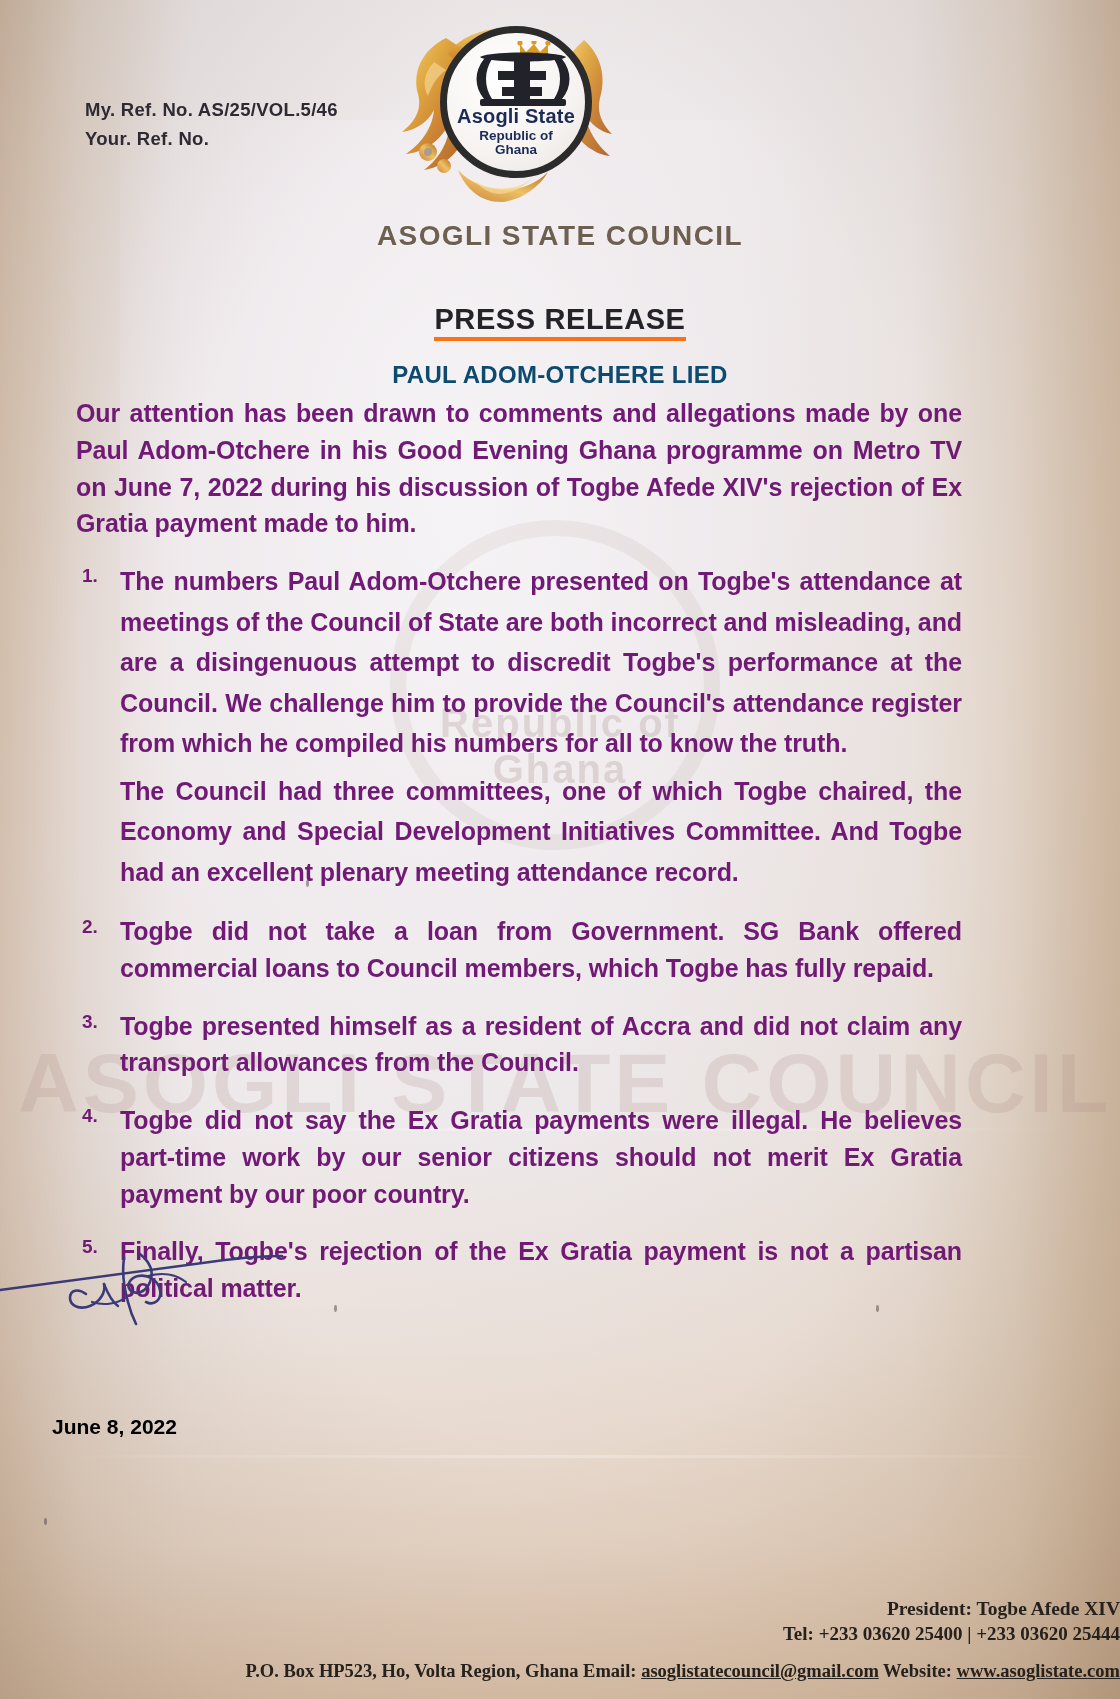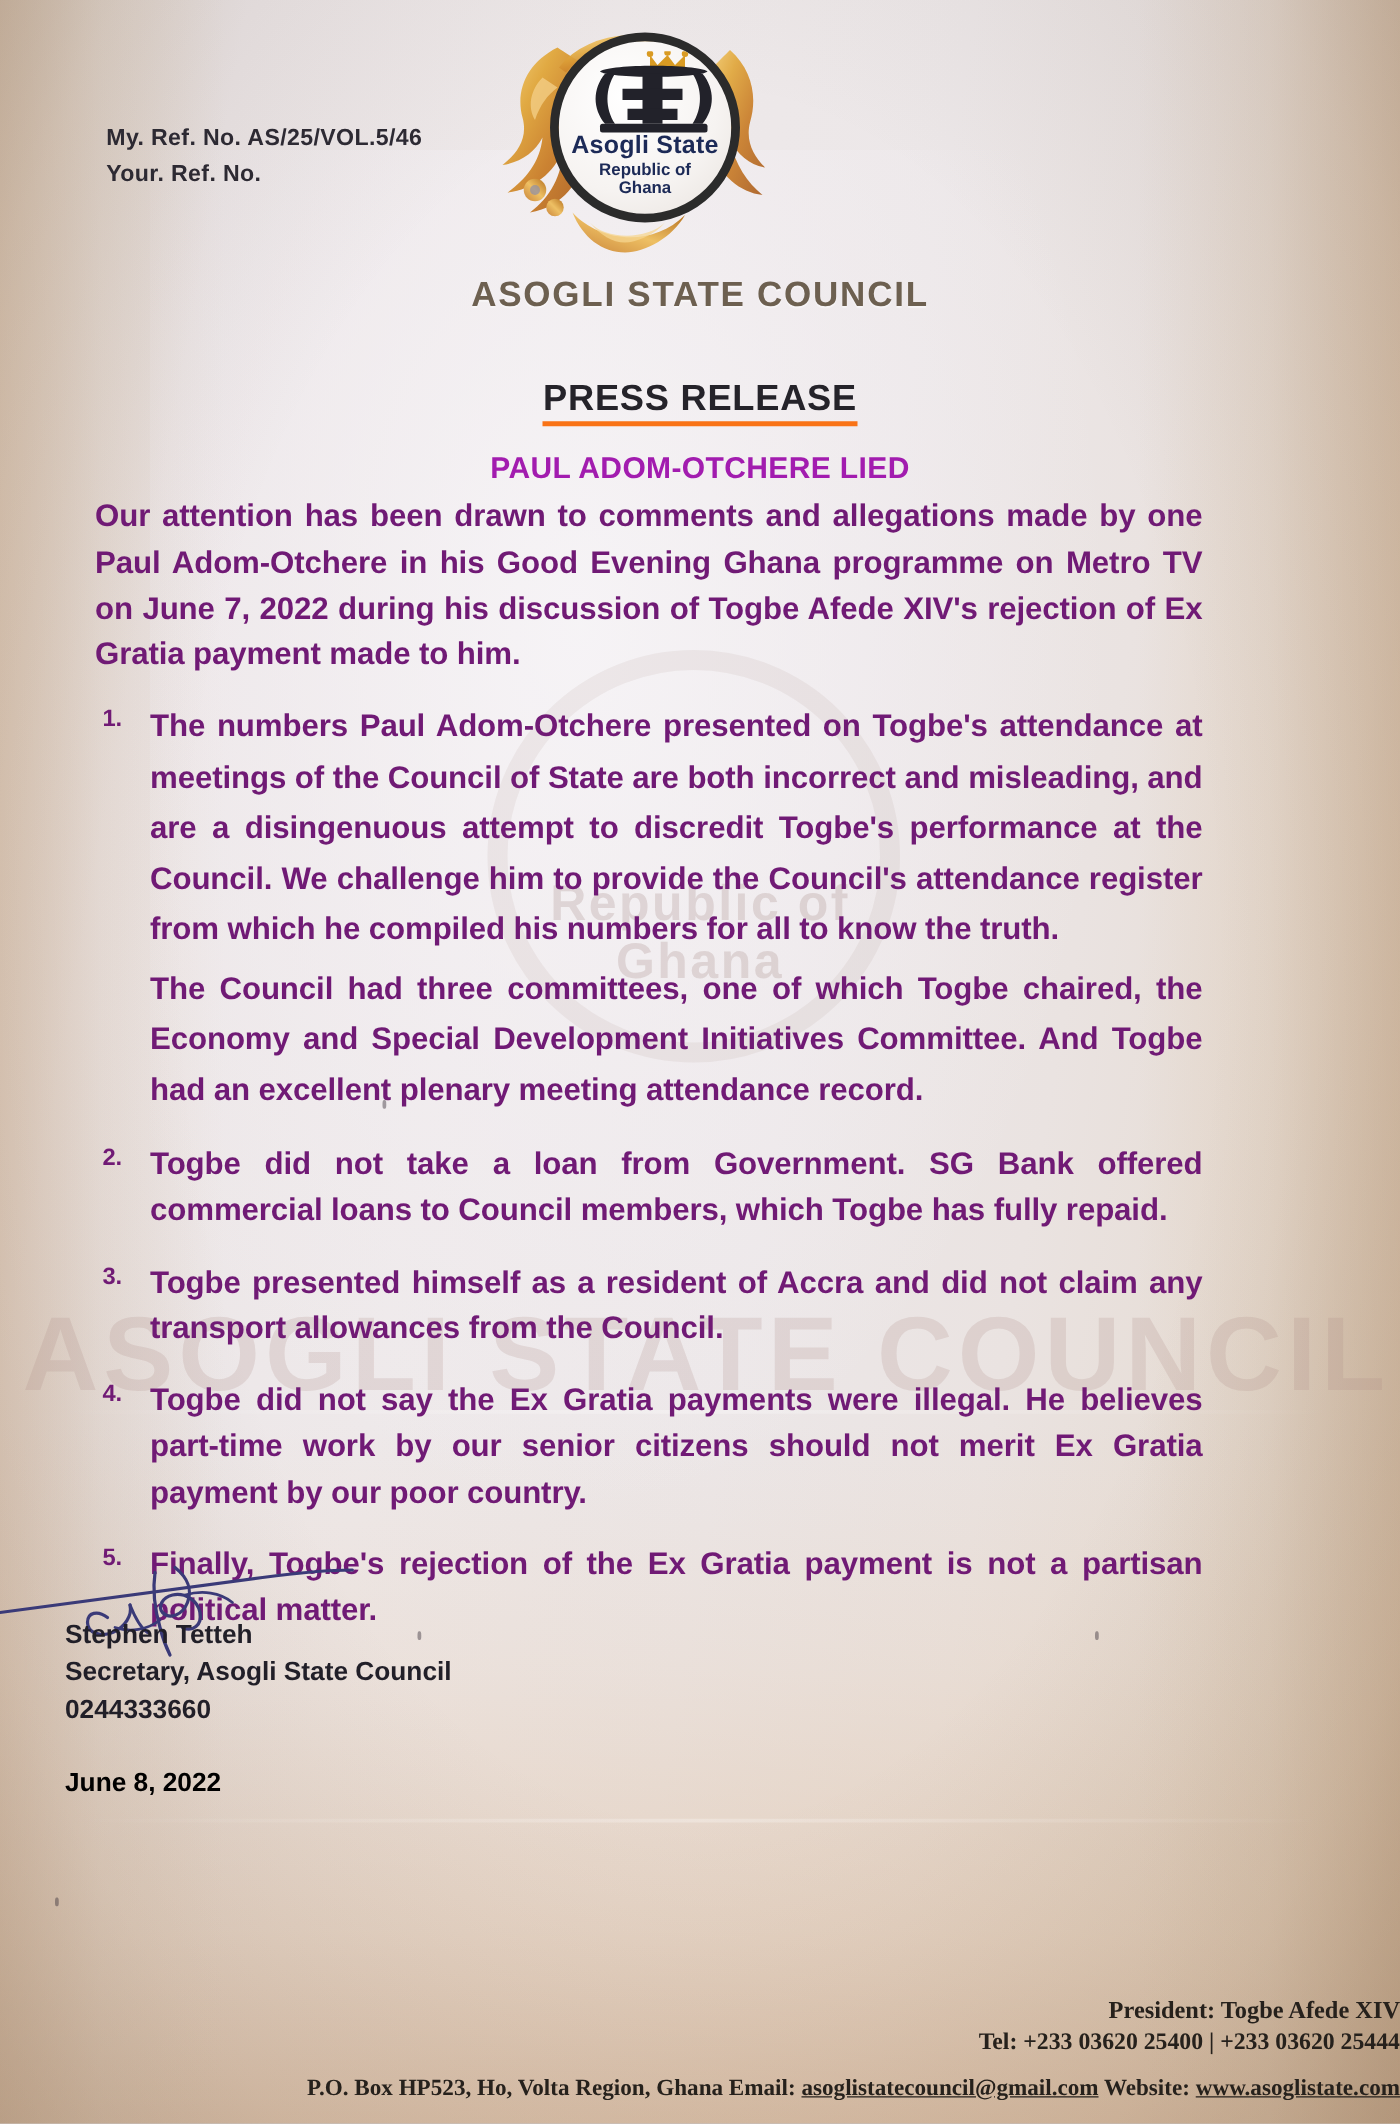--- a/index.html
+++ b/index.html
@@ -170,21 +170,21 @@
   .press-release span {
     border-bottom: 4px solid #f97316;
     padding-bottom: 2px;
   }
   .subheading {
     position: absolute; left: 0; right: 0; top: 361px;
     text-align: center;
     font-size: 24px;
     font-weight: bold;
     letter-spacing: 0.3px;
-    color: #a21caf;
+    color: #0c4a6e;
   }
 
   
   .body {
     position: absolute;
     left: 76px;
     top: 395px;
     width: 886px;
     font-size: 25px;
     color: #701a75;
@@ -403,25 +403,20 @@
           <path d="M140 22 C150 30 154 40 150 50 C146 60 136 64 130 58 C126 53 130 46 138 44
                    C148 42 158 48 160 58 C162 68 154 74 146 70" stroke-width="2.6"></path>
           <path d="M86 62 C78 56 70 58 70 66 C70 74 80 78 90 74 C100 70 106 60 104 52" stroke-width="2.6"></path>
           <path d="M104 52 C108 62 112 70 118 74" stroke-width="2.4"></path>
           <path d="M92 70 C104 74 118 72 128 64" stroke-width="2.2"></path>
           <path d="M148 44 C162 40 176 42 186 50" stroke-width="2.2"></path>
         </g>
       </svg>
     </div>
 
-    <div class="signoff">
-      <div>Stephen Tetteh</div>
-      <div>Secretary, Asogli State Council</div>
-      <div>0244333660</div>
-    </div>
     <div class="datestamp">June 8, 2022</div>
 
     <div class="speck" style="left:44px; top:1518px;"></div>
     <div class="speck" style="left:334px; top:1305px;"></div>
     <div class="speck" style="left:876px; top:1305px;"></div>
     <div class="speck" style="left:306px; top:880px;"></div>
 
     <div class="footer">
       <div class="f1">President: Togbe Afede XIV</div>
       <div class="f2">Tel: +233 03620 25400 | +233 03620 25444</div>

